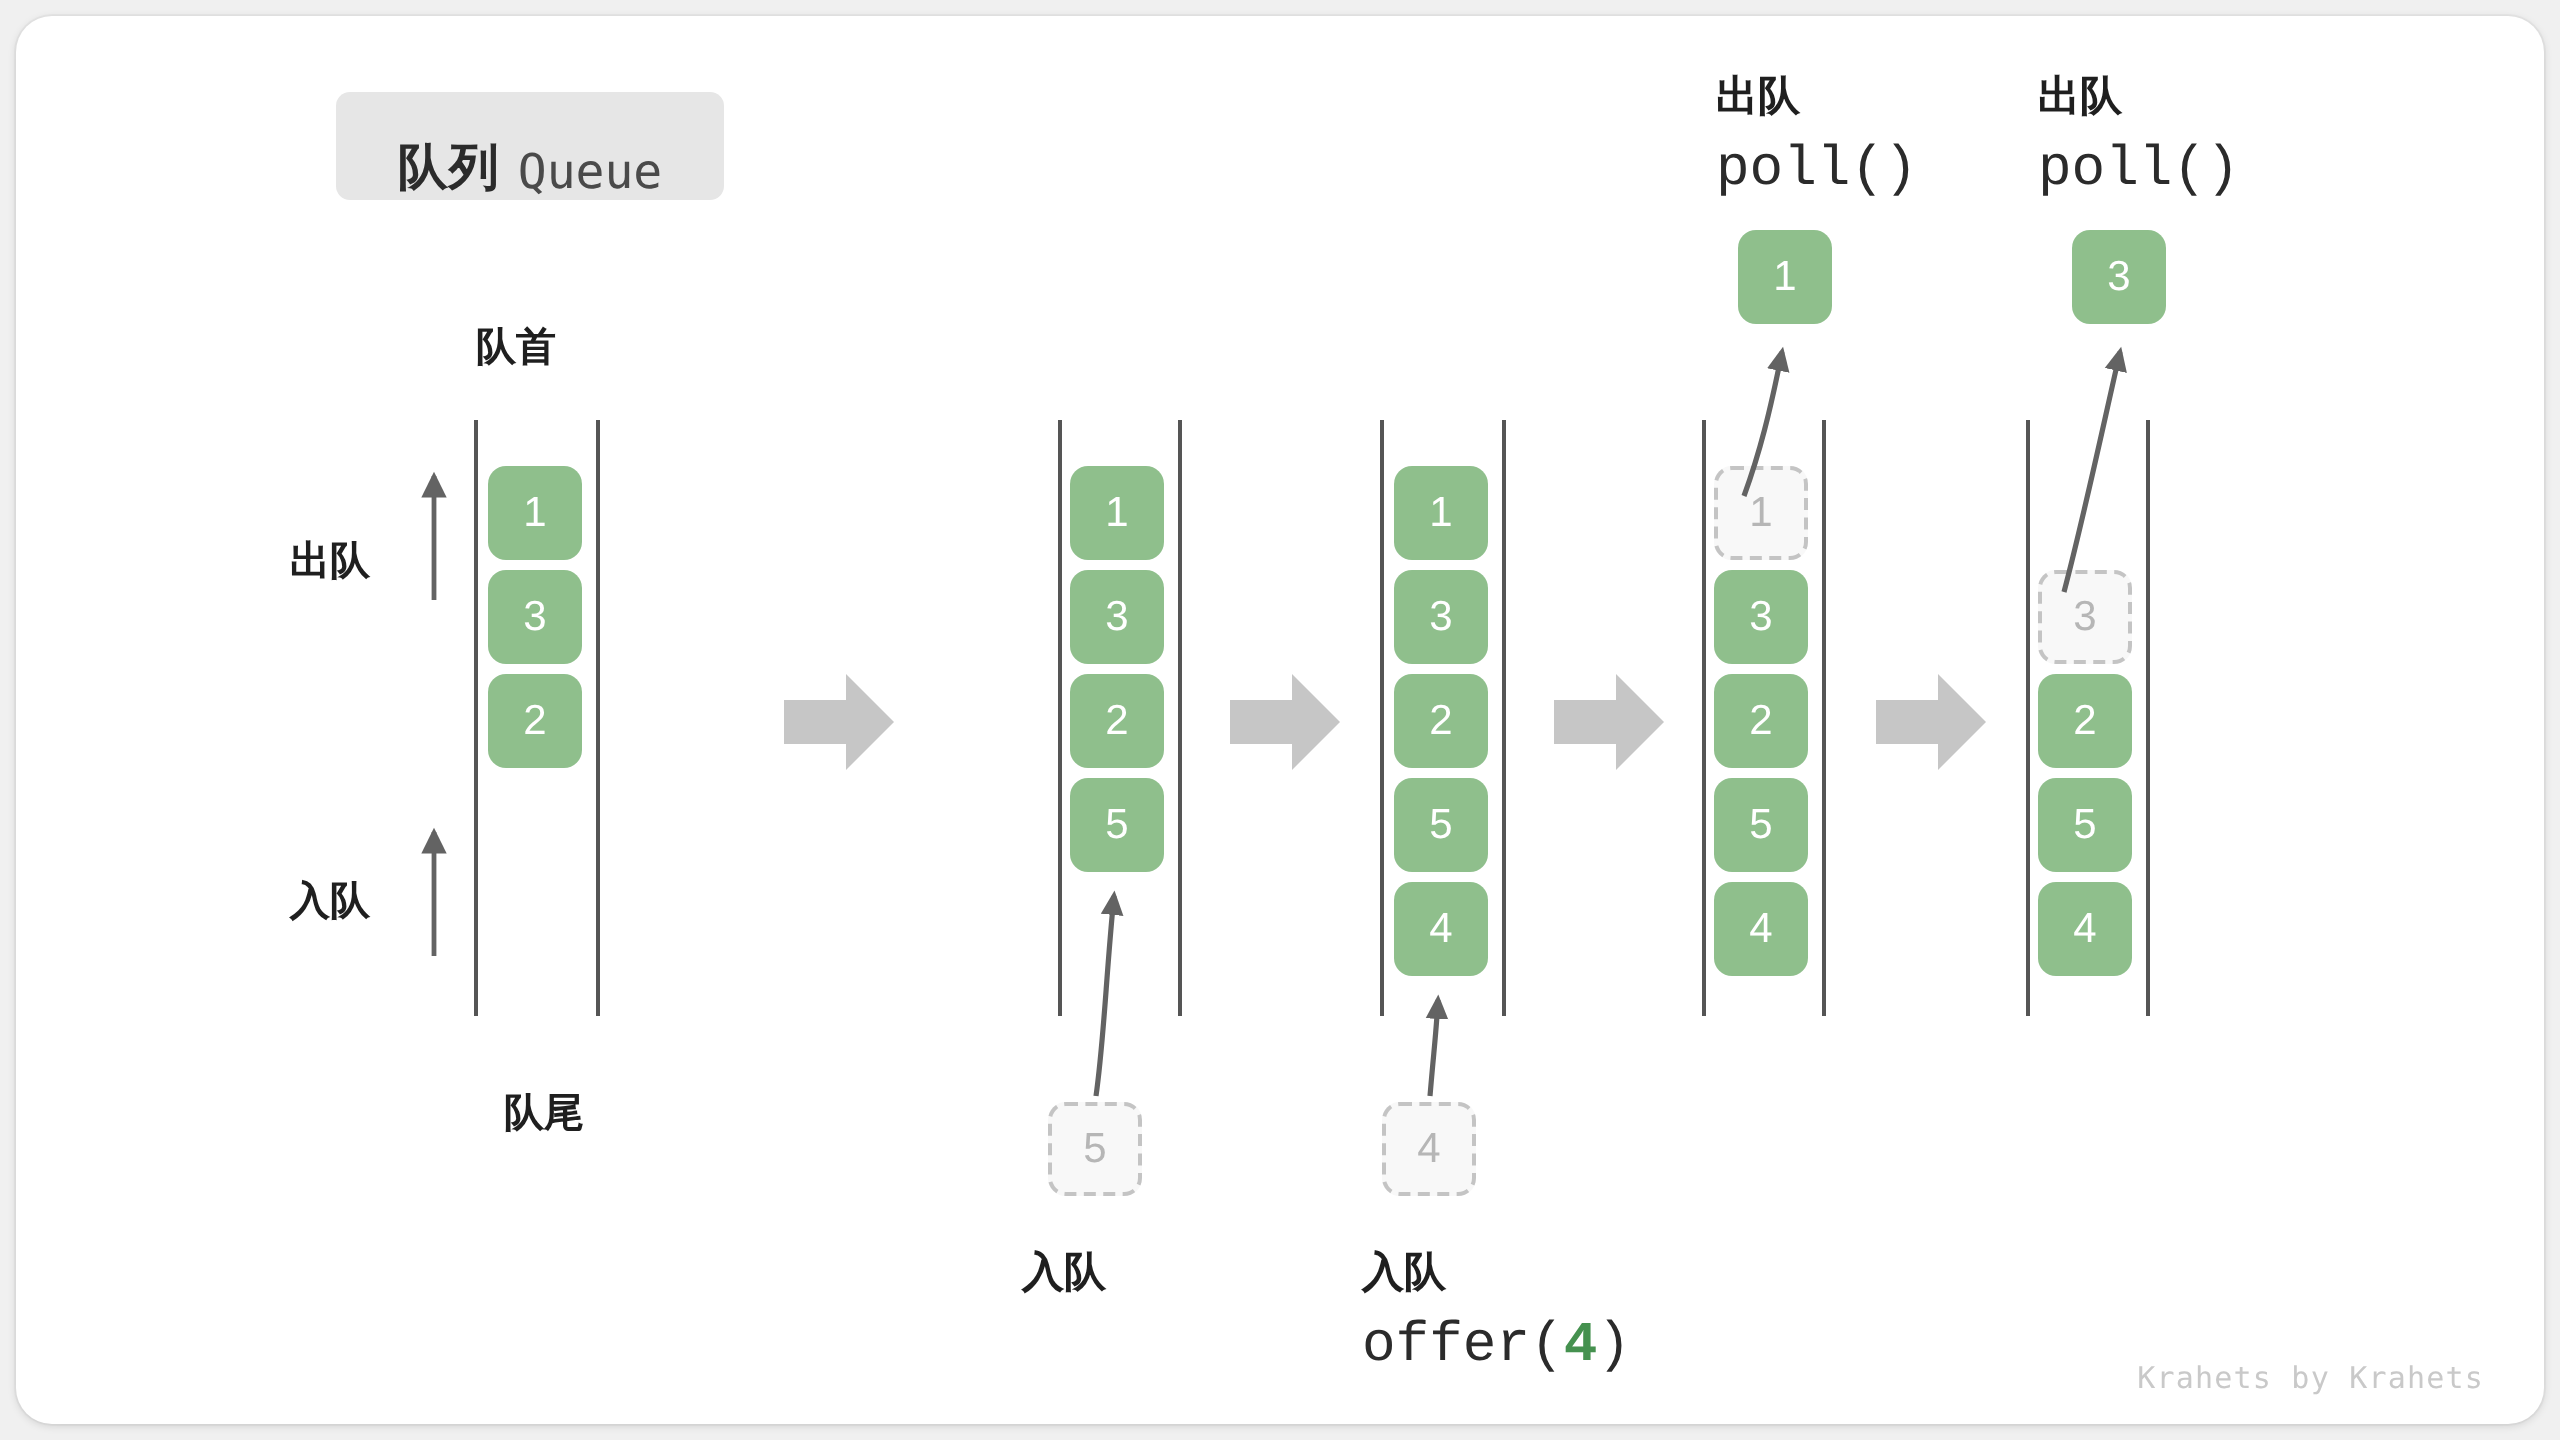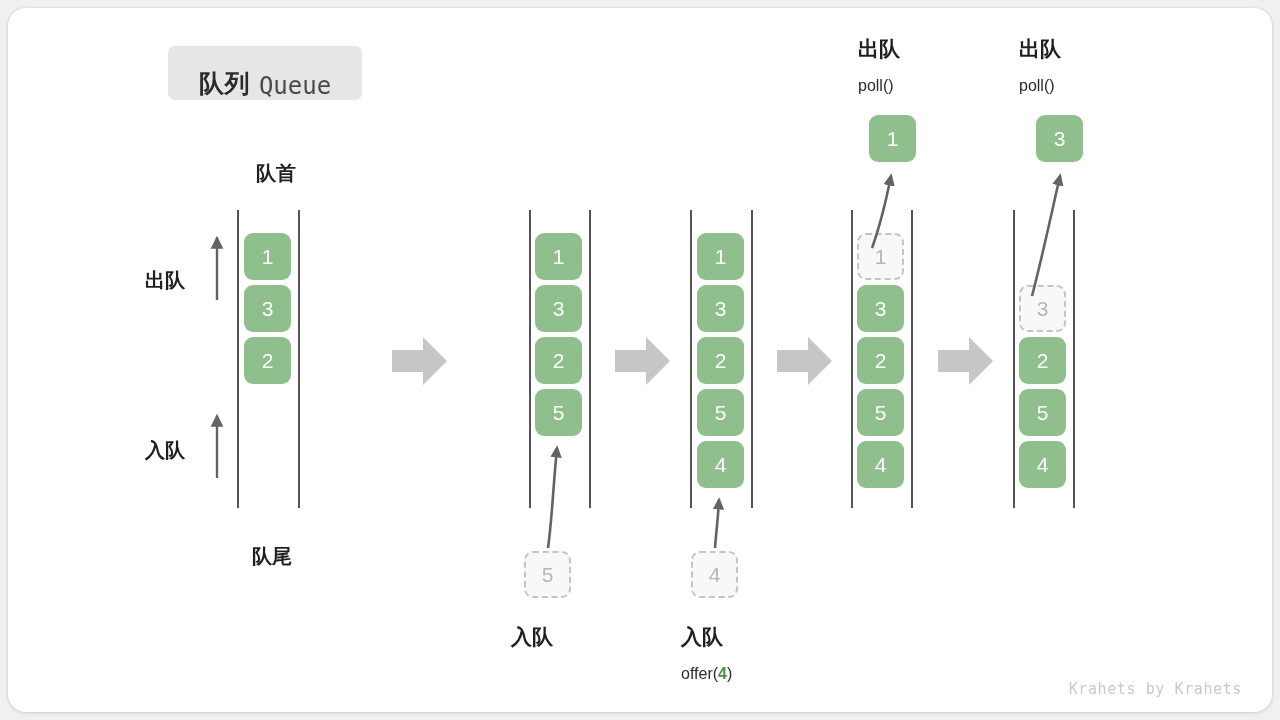--- a/index.html
+++ b/index.html
@@ -74,22 +74,22 @@
     line-height: 37px;
   }
   .op-label .l1 {
     display: block;
     font-size: 21px;
     font-weight: bold;
     color: #1f1f1f;
   }
   .op-label .l2 {
     display: block;
-    font-family: Liberation Sans, sans-serif;
-    font-size: 16px;
+    font-family: Liberation Mono, monospace;
+    font-size: 28px;
     color: #2b2b2b;
   }
   .op-label .l2 .arg { color: #45914f; font-weight: bold; }
 
   
   .rail {
     position: absolute;
     width: 2px;
     background: #555555;
   }
@@ -139,21 +139,21 @@
 <body>
 
 <div id="card">
   <div id="stage">
 
     <div id="title-chip">
       <span class="cn">队列</span>
       <span class="en">Queue</span>
     </div>
 
-    <div class="cn-label" style="left:256px; top:160px;">队首</div>
+    <div class="cn-label" style="left:238px; top:160px;">队首</div>
     <div class="cn-label" style="left:252px; top:543px;">队尾</div>
 
     <div class="cn-label" style="left:145px; top:267px;">出队</div>
     <div class="cn-label" style="left:145px; top:437px;">入队</div>
 
     <div class="rail" style="left:237px; top:210px; height:298px;"></div>
     <div class="rail" style="left:298px; top:210px; height:298px;"></div>
     <div class="cell" style="left:244px; top:233px;">1</div>
     <div class="cell" style="left:244px; top:285px;">3</div>
     <div class="cell" style="left:244px; top:337px;">2</div>

